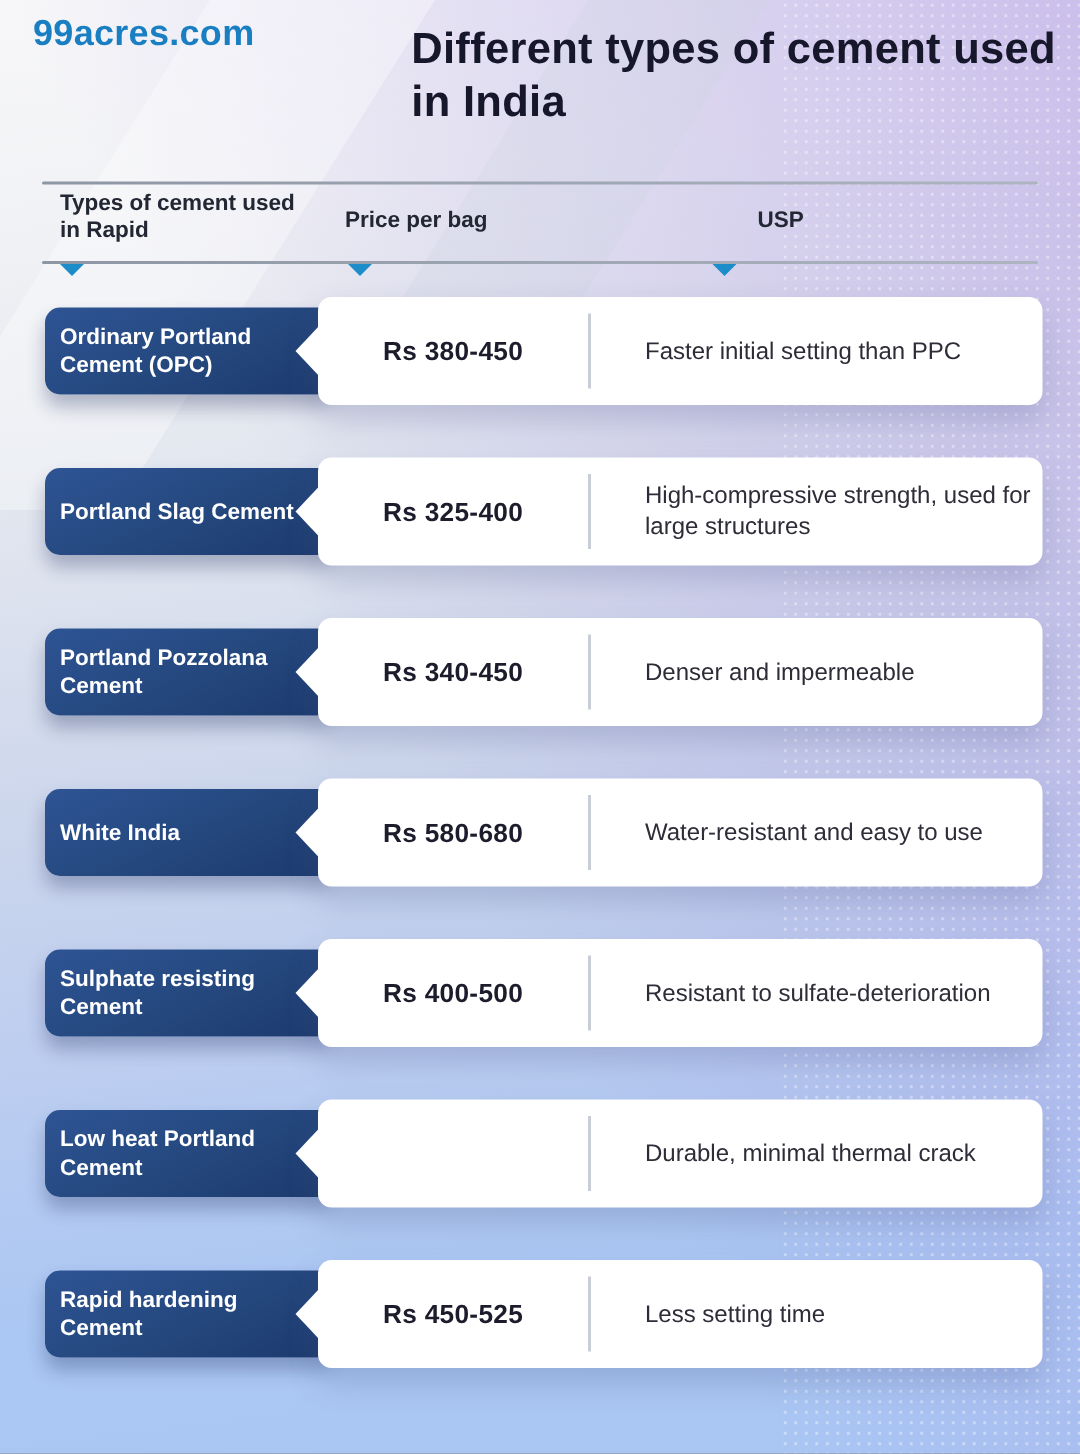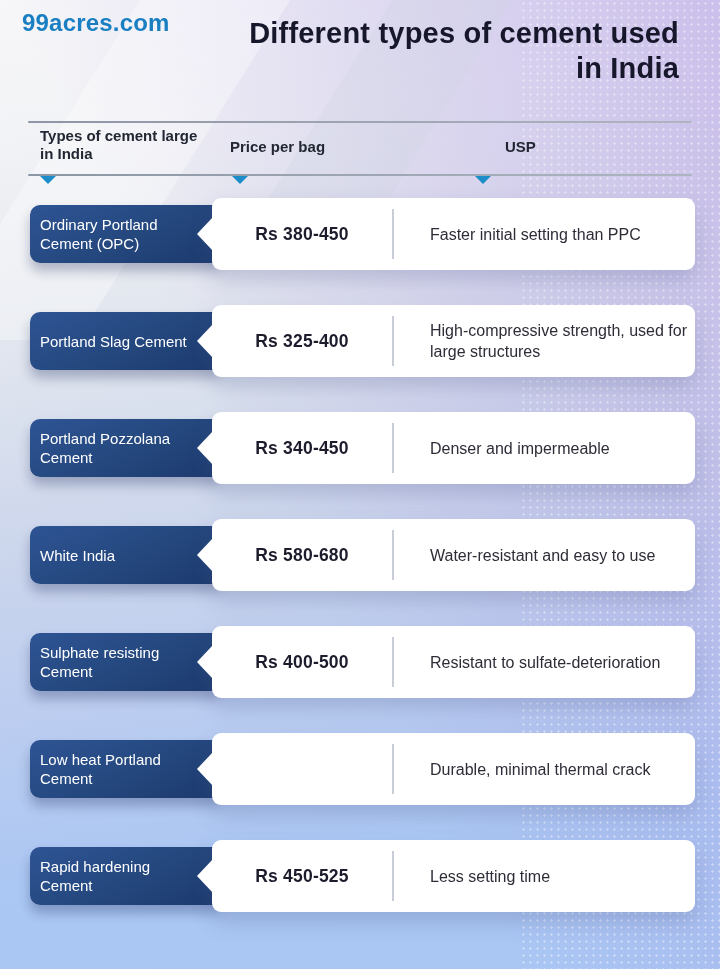--- a/index.html
+++ b/index.html
@@ -24,21 +24,21 @@
   
   .streak{ position:absolute; background:rgba(255,255,255,0.45); transform:skewX(-32deg); }
   .streak.s1{ left:40px; top:-20px; width:150px; height:360px; background:rgba(255,255,255,0.35); }
   .streak.s2{ left:330px; top:-30px; width:120px; height:260px; background:rgba(205,210,222,0.25); }
 
   .brand{
     position:absolute; left:22px; top:9px;
     font-size:24px; font-weight:bold; color:#1a7fc2; letter-spacing:0.2px;
   }
   .title{
-    position:absolute; right:41px; top:16px; text-align:right;
+    position:absolute; right:16px; top:16px; text-align:left;
     font-size:29px; line-height:35px; font-weight:bold; color:#17172b; letter-spacing:0.2px;
   }
 
   .hline{ position:absolute; left:28px; width:664px; height:2px;
     background:linear-gradient(90deg,#8d96a4,#aeb5c1); border-radius:1px; }
   .hline.top{ top:121px; }
   .hline.bottom{ top:174px; }
 
   .colhead{ position:absolute; font-size:15px; font-weight:bold; color:#222733; line-height:18px; }
   .colhead.c1{ left:40px; top:127px; width:165px; }
@@ -53,21 +53,21 @@
   .row{ position:absolute; left:0; width:720px; height:72px; }
   .row.r1{ top:198px; } .row.r2{ top:305px;padding-left:20px; } .row.r3{ top:412px; }
   .row.r4{ top:519px; } .row.r5{ top:626px; } .row.r6{ top:733px; } .row.r7{ top:840px; }
 
   .tag{
     position:absolute; left:30px; top:7px; width:192px; height:58px;
     background:linear-gradient(155deg,#2e5494 0%,#24477d 55%,#1c3a6e 100%);
     border-radius:10px; box-shadow:0 8px 12px rgba(25,40,90,0.30);
     display:flex; align-items:center;
   }
-  .tag-label{ color:#ffffff; font-weight:normal; font-size:15px; line-height:19px;
+  .tag-label{ color:#ffffff; font-weight:bold; font-size:15px; line-height:19px;
     padding-left:10px; padding-right:24px; }
 
   .card{
     position:absolute; left:212px; top:0; width:483px; height:72px;
     background:#ffffff; border-radius:9px;
     box-shadow:0 10px 20px rgba(80,90,145,0.25);
   }
   .card::before{ 
     content:""; position:absolute; left:-15px; top:50%; margin-top:-17px;
     border-style:solid; border-width:17px 16px 17px 0;
@@ -94,21 +94,21 @@
   <div class="streak s2"></div>
   <div class="dots"></div>
 
   <div class="brand">99acres.com</div>
   <div class="title">
     <div>Different types of cement used</div>
     <div>in India</div>
   </div>
 
   <div class="hline top"></div>
-  <div class="colhead c1">Types of cement large in India</div>
+  <div class="colhead c1">Types of cement used in Rapid</div>
   <div class="colhead c2">Price per bag</div>
   <div class="colhead c3">USP</div>
   <div class="hline bottom"></div>
   <div class="tri t1"></div>
   <div class="tri t2"></div>
   <div class="tri t3"></div>
 
   <div class="row r1">
     <div class="tag">
       <div class="tag-label">Ordinary Portland Cement (OPC)</div>

